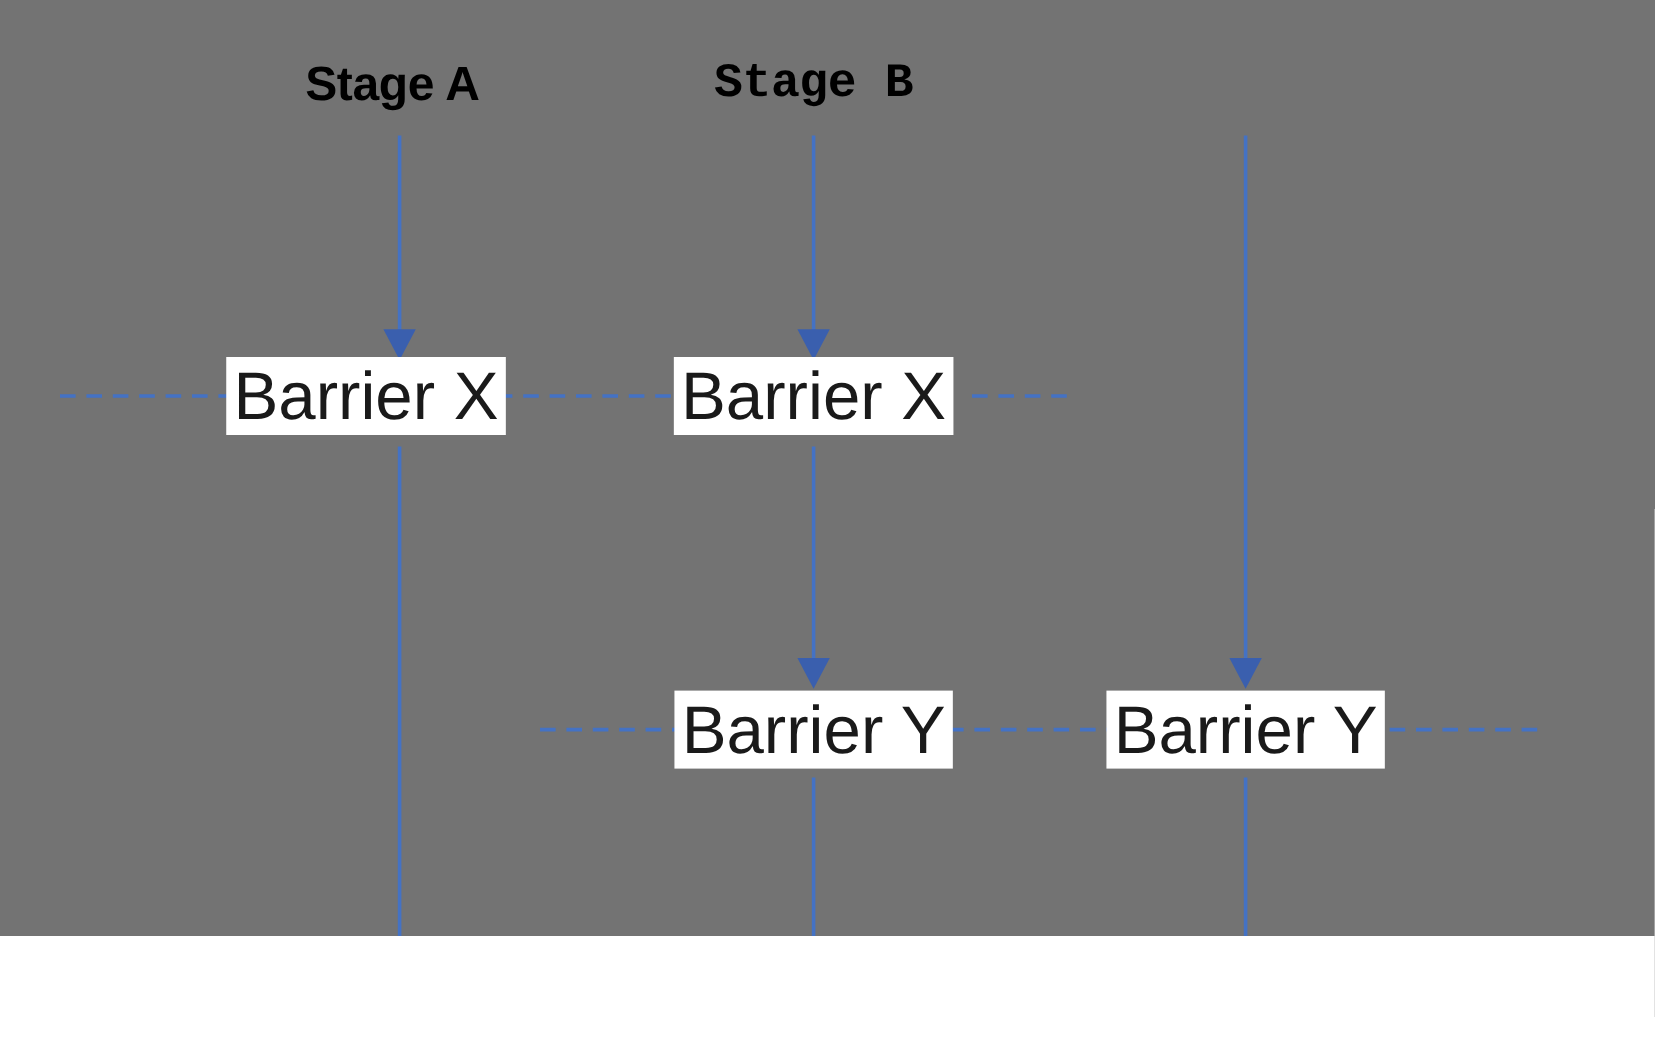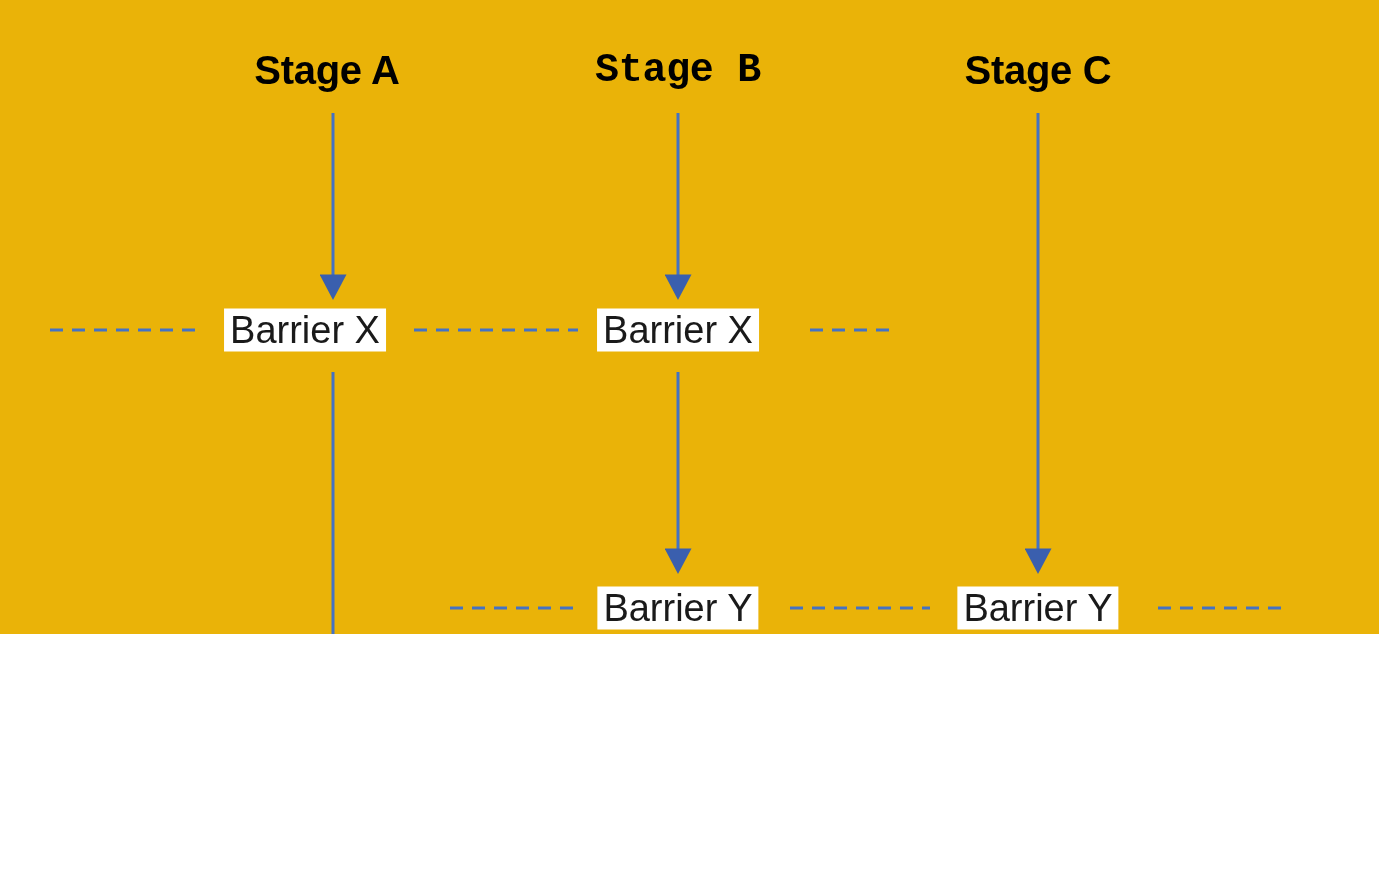--- a/index.html
+++ b/index.html
@@ -7,40 +7,40 @@
     margin: 0;
     padding: 0;
     background: #ffffff;
   }
   body {
     font-family: "Liberation Sans", sans-serif;
   }
   #canvas {
     position: relative;
     width: 1379px;
-    height: 634px;
-    background: #eab308;
+    height: 780px;
+    background: #737373;
     overflow: hidden;
   }
   .stage-header {
     position: absolute;
     font-family: "Liberation Sans", sans-serif;
     font-weight: bold;
     font-size: 40px;
     color: #000000;
     white-space: nowrap;
     text-align: center;
     transform: translateX(-50%);
     letter-spacing: -0.3px;
   }
   .barrier-label {
     position: absolute;
     font-family: "Liberation Sans", sans-serif;
     font-weight: normal;
-    font-size: 38px;
+    font-size: 56px;
     color: #1a1a1a;
     white-space: nowrap;
     text-align: left;
     transform: translate(-50%, -50%);
     background: #ffffff;
     padding: 0 6px;
     z-index: 3;
   }
   .arrow {
     position: absolute;
@@ -51,21 +51,20 @@
     z-index: 1;
   }
 </style>
 </head>
 <body>
 
 <div id="canvas">
 
   <div class="stage-header" style="left:327px; top:48px;">Stage A</div>
   <div class="stage-header" style="left:678px; top:48px;font-family:Liberation Mono, monospace;">Stage B</div>
-  <div class="stage-header" style="left:1038px; top:48px;">Stage C</div>
 
   <svg class="dashes" width="1379" height="875" style="left:0; top:0;">
     <g stroke="#4472C4" stroke-width="3" stroke-dasharray="13 9" fill="none" stroke-linecap="butt">
       <line x1="50" y1="330" x2="200" y2="330"></line>
       <line x1="414" y1="330" x2="578" y2="330"></line>
       <line x1="810" y1="330" x2="890" y2="330"></line>
       <line x1="450" y1="608" x2="578" y2="608"></line>
       <line x1="790" y1="608" x2="930" y2="608"></line>
       <line x1="1158" y1="608" x2="1290" y2="608"></line>
     </g>

